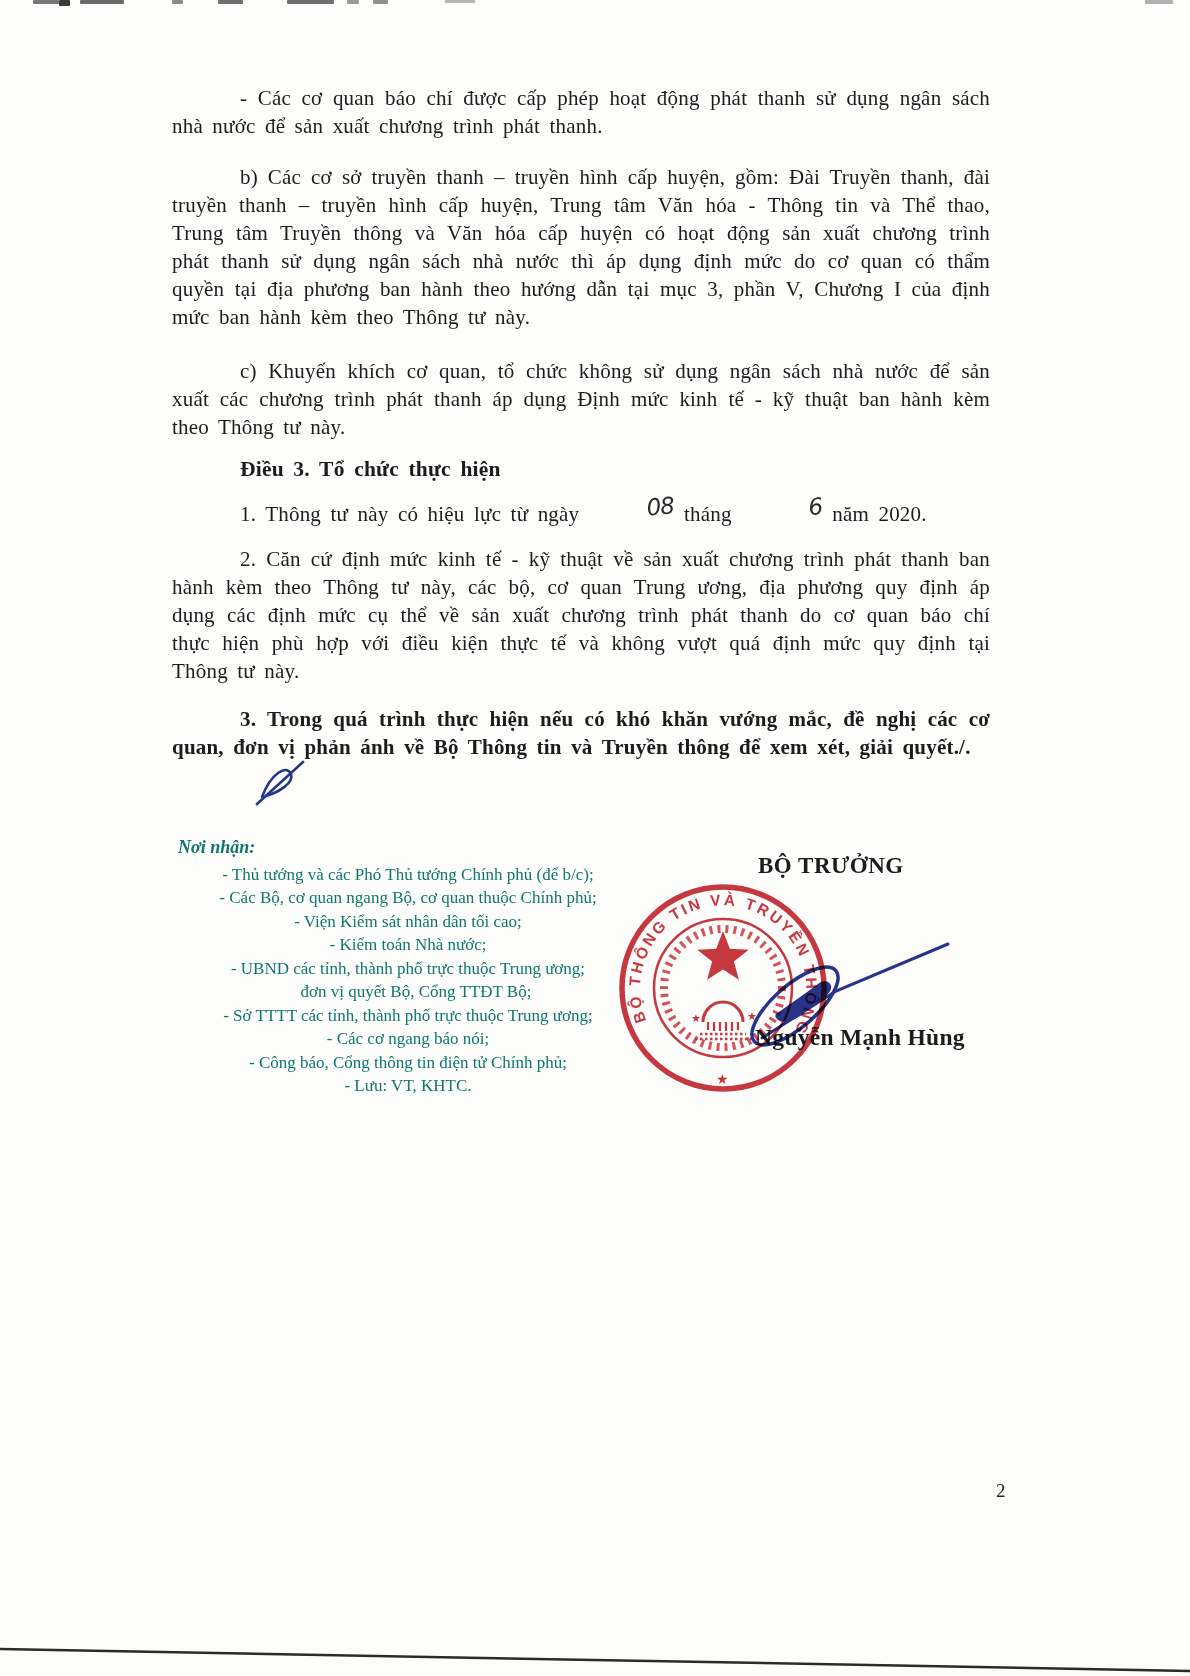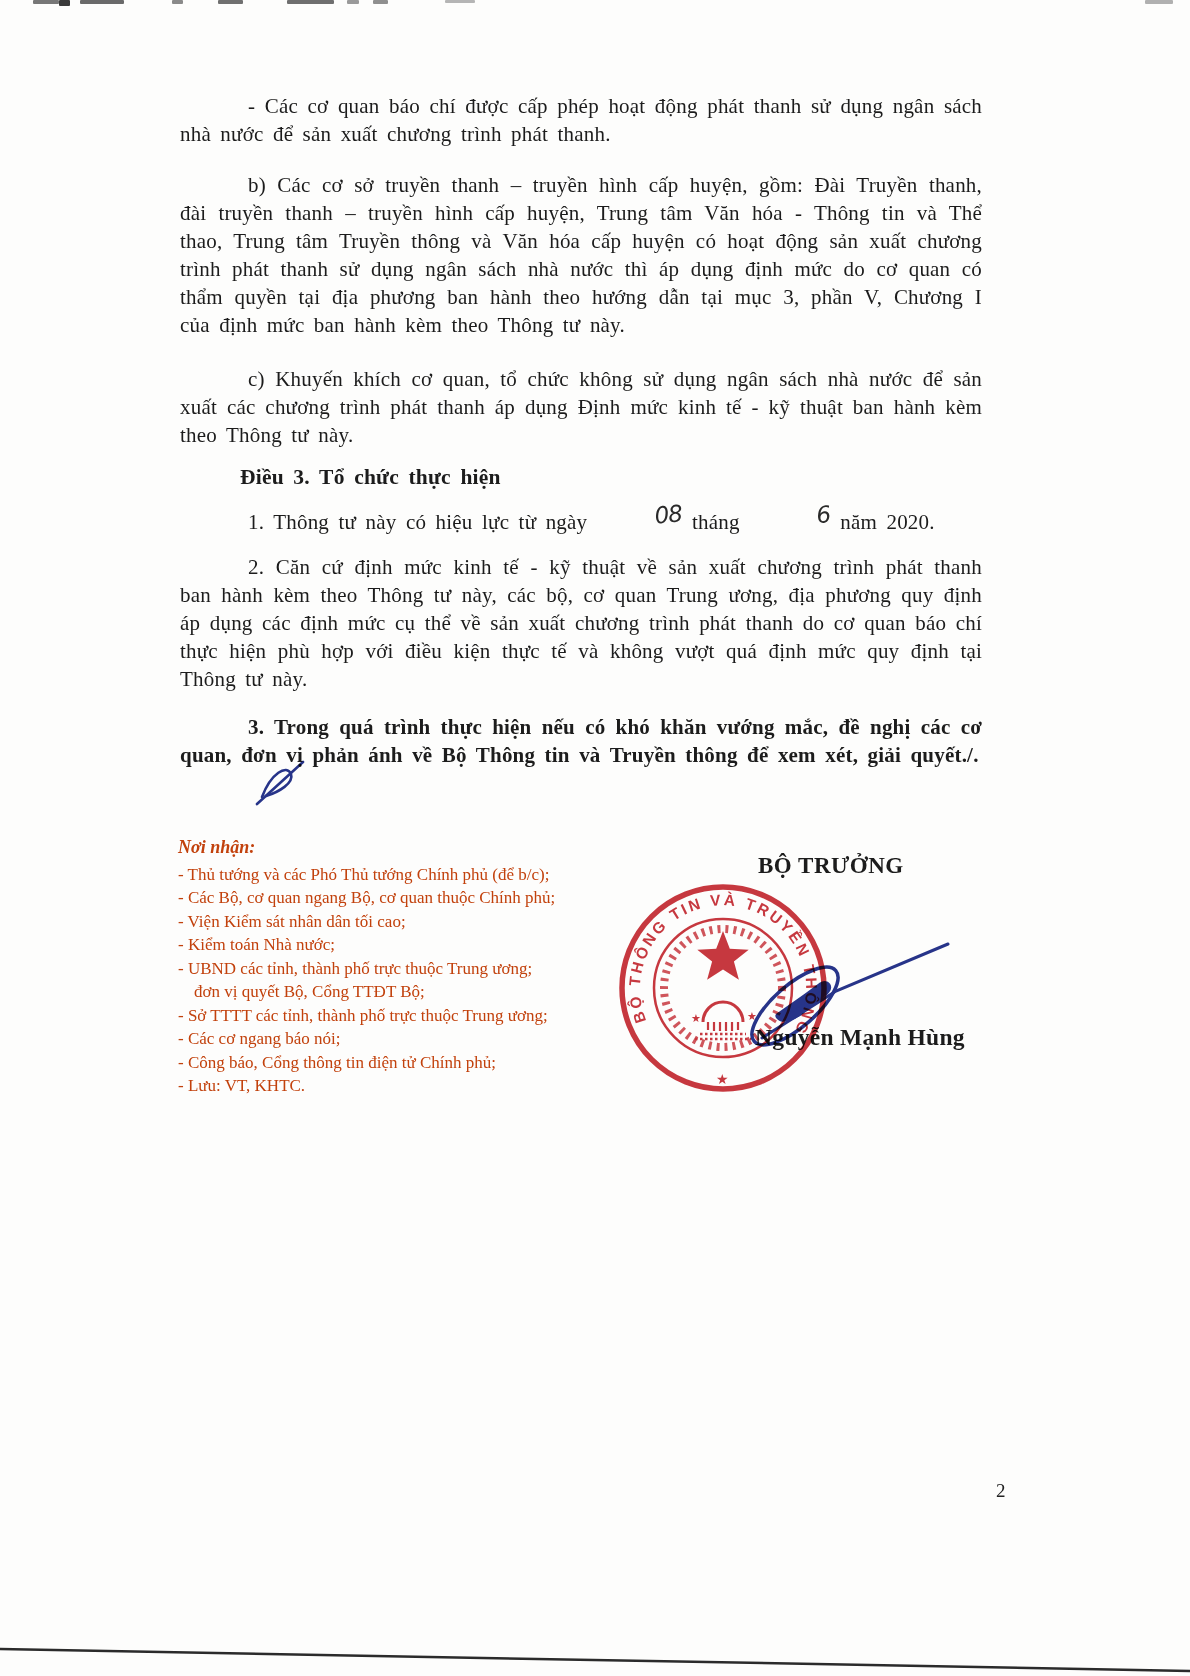--- a/index.html
+++ b/index.html
@@ -18,46 +18,46 @@
     color:var(--ink);
   }
   
   .artifact{position:absolute;background:#5a5a5a;border-radius:1px;}
   
   .doc-body{
     position:absolute;top:84px;left:172px;width:818px;
     font-size:21px;line-height:28px;
     text-align:justify;word-spacing:4px;letter-spacing:.2px;
   }
-  .doc-body p{margin:8px;text-indent:68px;}
+  .doc-body p{margin:0;text-indent:68px;}
   .p-b{margin-top:23px !important;}
   .p-c{margin-top:26px !important;}
   .art-heading{
     margin:14px 0 0 68px;font-size:21.5px;font-weight:bold;
     line-height:28px;letter-spacing:.2px;
   }
   .clause1{margin-top:17px !important;}
   .clause2{margin-top:17px !important;}
   .clause3{margin-top:20px !important;font-weight:bold;}
   .handwritten{
     display:inline-block;
     font-family:"DejaVu Sans",sans-serif;
     font-style:italic;font-size:23px;line-height:20px;
     transform:rotate(-6deg) translateY(-3px);
     color:#2a2a2a;letter-spacing:-1px;word-spacing:0;
   }
   
   .recipients{
     position:absolute;left:178px;top:836px;width:460px;
-    font-size:17px;line-height:23.5px;color:#c2410c;
+    font-size:17px;line-height:23.5px;color:#0f766e;
   }
   .recipients-label{
     font-weight:bold;font-style:italic;font-size:18px;margin-bottom:3px;
   }
-  .recipient-line{white-space:nowrap;}
+  .recipient-line{white-space:nowrap;text-align:center;}
   .recipient-line.cont{padding-left:16px;}
   
   .sig-title{
     position:absolute;left:758px;top:853px;width:196px;
     text-align:left;font-weight:bold;font-size:23px;letter-spacing:.5px;
   }
   .sig-name{
     position:absolute;left:733px;top:1024px;width:254px;
     text-align:center;font-weight:bold;font-size:23.5px;letter-spacing:.3px;
   }

